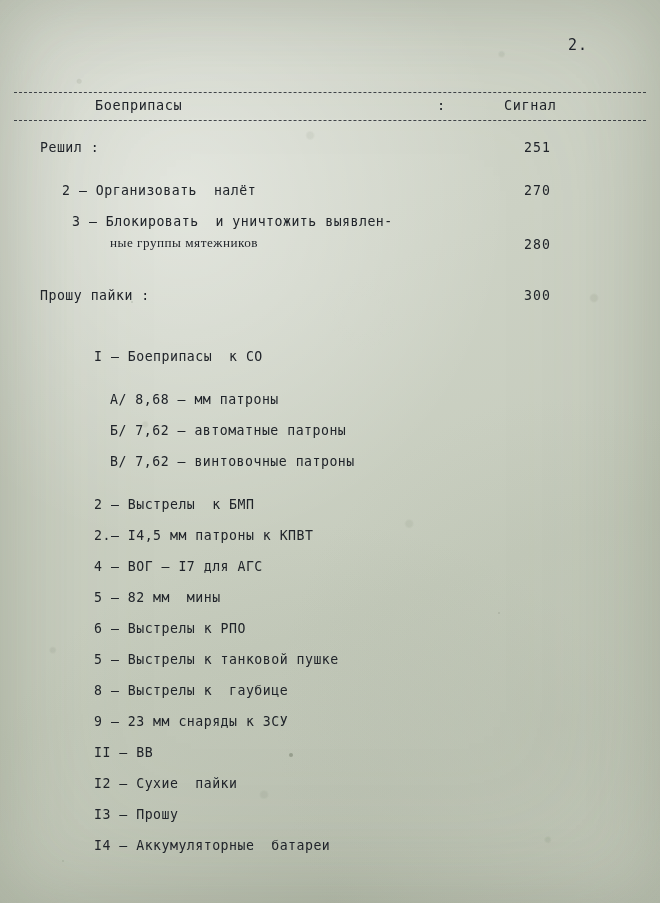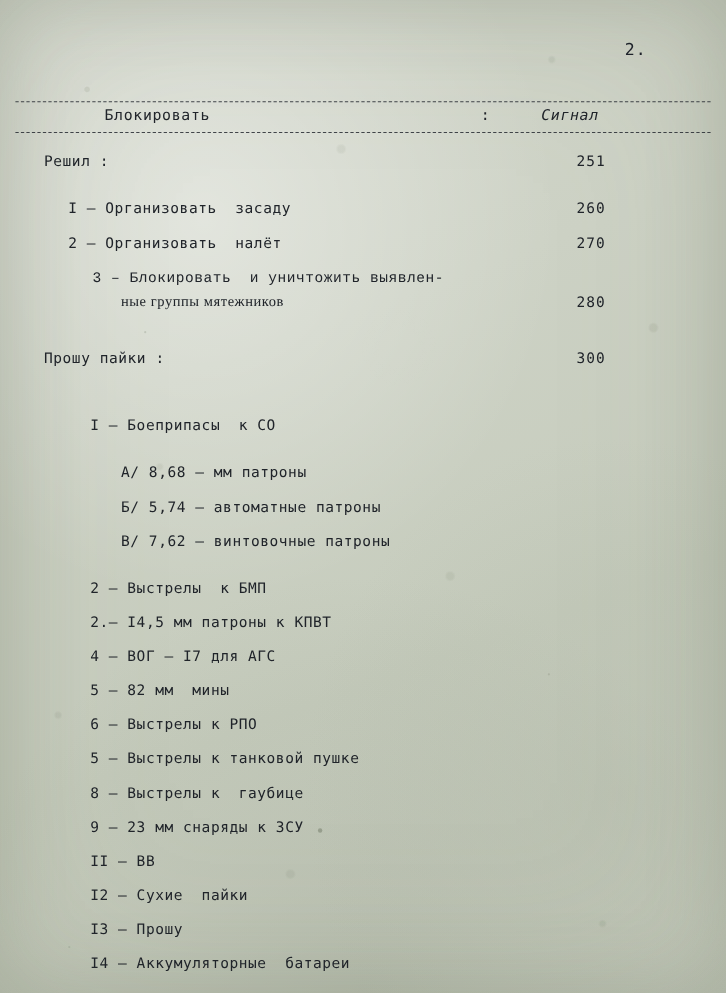--- a/index.html
+++ b/index.html
@@ -94,22 +94,21 @@
   .header-row .h-title {
     position: absolute;
     left: 95px;
   }
   .header-row .h-colon {
     position: absolute;
     left: 437px;
   }
   .header-row .h-signal {
     position: absolute;
-    left: 492px;
-    font-style: italic;
+    left: 504px;
   }
 
   .rows {
     position: absolute;
     top: 140px;
     left: 0;
     right: 0;
   }
 
   .row {
@@ -129,21 +128,21 @@
     top: 0;
     letter-spacing: 1px;
   }
   .row .cont {
     position: absolute;
     top: 17px;
   }
 
   .ind0 .label { left: 40px; }
   .ind1 .label { left: 62px; }
-  .ind2 .label { left: 82px; }
+  .ind2 .label { left: 94px; }
   .ind3 .label { left: 110px; }
   .ind2 .cont  { left: 110px; font-family: Liberation Serif, serif; }
 
   .gap-s { height: 12px; }
   .gap-m { height: 22px; }
   .gap-l { height: 30px; }
 </style>
 </head>
 <body>
 
@@ -154,46 +153,42 @@
   <div class="speck" style="left:289px; top:753px; width:4px; height:4px;"></div>
   <div class="speck" style="left:131px; top:301px; width:2px; height:2px; opacity:.5;"></div>
   <div class="speck" style="left:498px; top:612px; width:2px; height:2px; opacity:.45;"></div>
   <div class="speck" style="left:62px; top:860px; width:2px; height:2px; opacity:.4;"></div>
 
   <div class="content">
     <div class="page-number">2.</div>
 
     <div class="rule top"></div>
     <div class="header-row">
-      <span class="h-title">Блокировать</span>
+      <span class="h-title">Боеприпасы</span>
       <span class="h-colon">:</span>
       <span class="h-signal">Сигнал</span>
     </div>
     <div class="rule bottom"></div>
 
     <div class="rows">
 
       <div class="row ind0">
         <span class="label">Решил :</span>
         <span class="sig">251</span>
       </div>
       <div class="gap-s"></div>
 
-      <div class="row ind1">
-        <span class="label">I – Организовать  засаду</span>
-        <span class="sig">260</span>
-      </div>
 
       <div class="row ind1">
         <span class="label">2 – Организовать  налёт</span>
         <span class="sig">270</span>
       </div>
 
       <div class="row ind2" style="height:52px;">
-        <span class="label" style="left:84px;font-family:Liberation Mono, monospace;">3 – Блокировать  и уничтожить выявлен-</span>
+        <span class="label" style="left:72px;">3 – Блокировать  и уничтожить выявлен-</span>
         <span class="cont" style="top:21px;">ные группы мятежников</span>
         <span class="sig" style="top:23px;">280</span>
       </div>
       <div class="gap-m"></div>
 
       <div class="row ind0">
         <span class="label">Прошу пайки :</span>
         <span class="sig">300</span>
       </div>
       <div class="gap-l"></div>
@@ -203,21 +198,21 @@
         <span class="sig"></span>
       </div>
       <div class="gap-s"></div>
 
       <div class="row ind3">
         <span class="label">А/ 8,68 – мм патроны</span>
         <span class="sig"></span>
       </div>
 
       <div class="row ind3">
-        <span class="label">Б/ 5,74 – автоматные патроны</span>
+        <span class="label">Б/ 7,62 – автоматные патроны</span>
         <span class="sig"></span>
       </div>
 
       <div class="row ind3">
         <span class="label">В/ 7,62 – винтовочные патроны</span>
         <span class="sig"></span>
       </div>
       <div class="gap-s"></div>
 
       <div class="row ind2">

